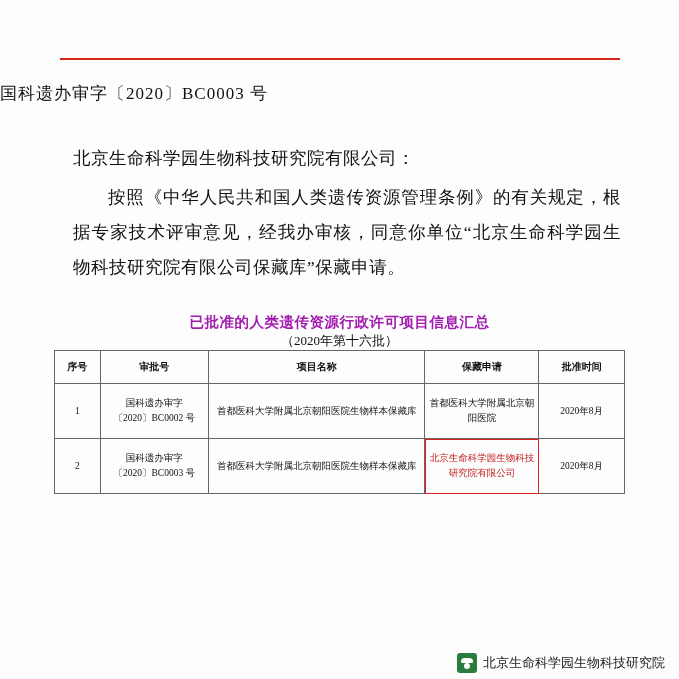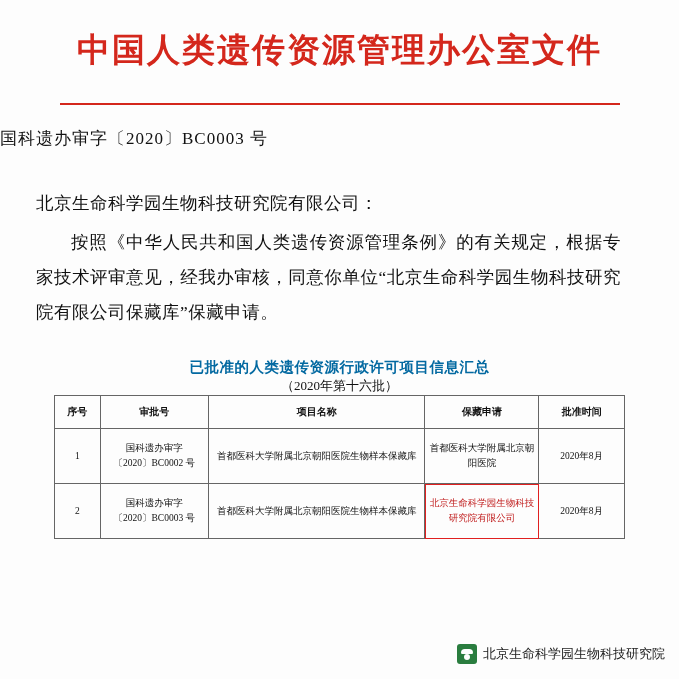--- a/index.html
+++ b/index.html
@@ -56,42 +56,42 @@
     text-align: center;
     font-size: 21px;
     font-weight: bold;
     margin-top: 26px;
     letter-spacing: 1px;
     color: #111;
   }
 
   
   .body-block {
-    margin: 36px 58px 0 36px;
+    margin: 36px 58px 0 73px;
     font-size: 17.5px;
     line-height: 2.0;
     color: #111;
     letter-spacing: 0.5px;
   }
   .salutation {
     margin-bottom: 4px;
   }
   .para {
     text-indent: 2em;
     text-align: justify;
   }
 
   
   .summary-title {
     text-align: center;
     font-size: 14.5px;
     font-weight: bold;
     margin-top: 28px;
     letter-spacing: 0.5px;
-    color: #0369a1;
+    color: #a21caf;
   }
   .summary-batch {
     text-align: center;
     font-size: 13px;
     margin-top: 0;
     color: #111;
   }
 
   .list-heading {
     font-size: 13.5px;
@@ -141,21 +141,21 @@
     outline: 1.5px solid #e02020;
     outline-offset: -1px;
     color: #c01b1b;
     position: relative;
   }
 
   
   .footer-account {
     position: absolute;
     right: 14px;
-    bottom: 15px;
+    bottom: 6px;
     display: flex;
     align-items: center;
     gap: 6px;
     font-family: "Liberation Sans", sans-serif;
     font-size: 13px;
     color: #222;
   }
   .footer-logo {
     width: 20px;
     height: 20px;
@@ -180,21 +180,20 @@
     border-radius: 50%;
     background: #ffffff;
   }
 </style>
 </head>
 <body>
 
 <div class="page">
 
   <div class="masthead">
-    <div class="masthead-title">中国人类遗传资源管理办公室文件</div>
     <div class="red-rule"></div>
   </div>
 
   <div class="doc-number">国科遗办审字〔2020〕BC0003 号</div>
 
 
   <div class="body-block">
     <div class="salutation">北京生命科学园生物科技研究院有限公司：</div>
     <div class="para">按照《中华人民共和国人类遗传资源管理条例》的有关规定，根据专家技术评审意见，经我办审核，同意你单位“北京生命科学园生物科技研究院有限公司保藏库”保藏申请。</div>
   </div>

